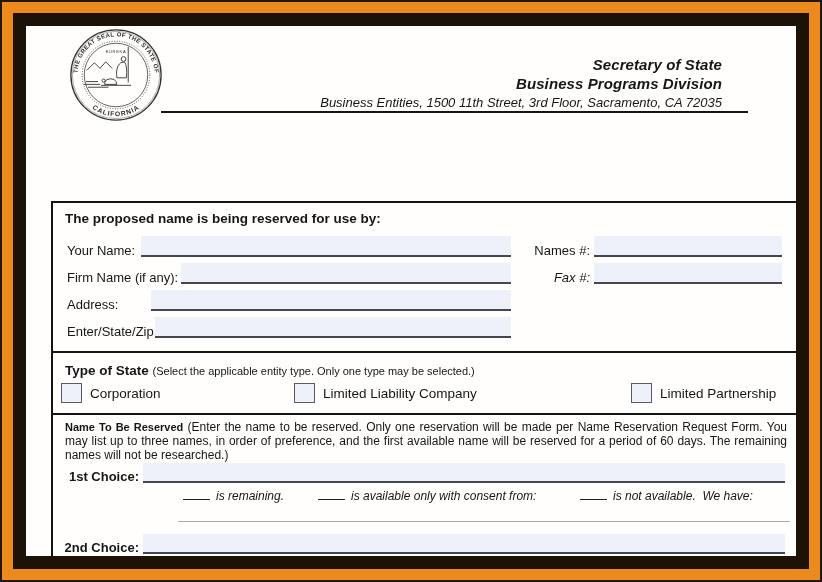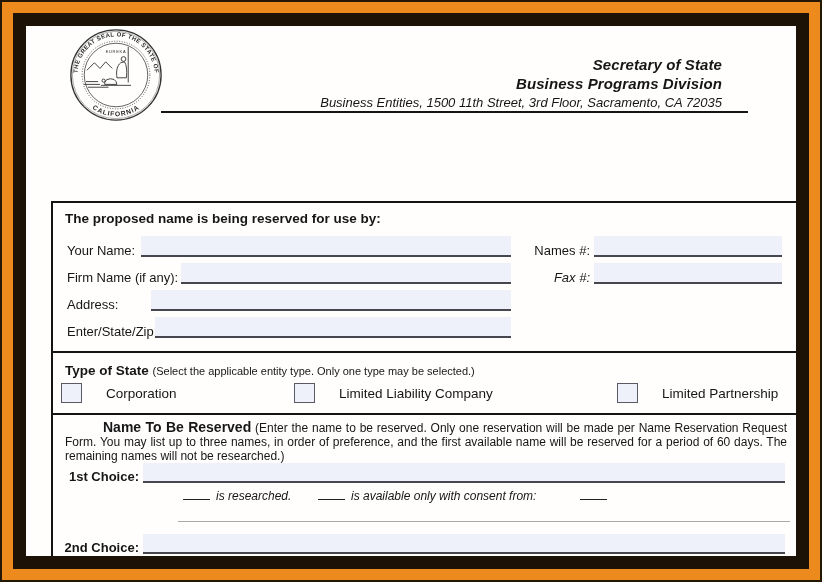--- a/index.html
+++ b/index.html
@@ -36,27 +36,27 @@
   .lbl{position:absolute;font-size:13px;white-space:nowrap;}
   .field{
     position:absolute;height:21px;
     background:var(--fieldfill,#EEF0FA);
     border-bottom:2px solid #46464e;
     font-size:13px;line-height:21px;padding:0 3px;box-sizing:border-box;
   }
   .sec-heading{position:absolute;left:12px;top:8px;font-size:13.5px;font-weight:bold;white-space:nowrap;}
   .sec2-heading{position:absolute;left:12px;top:10px;font-size:13.5px;white-space:nowrap;}
   .sec2-heading .inst{font-weight:normal;font-size:11px;margin-top:36px;}
-  .cb-item{position:absolute;top:30px;display:flex;align-items:center;gap:24px;}
+  .cb-item{position:absolute;top:30px;display:flex;align-items:center;gap:8px;}
   .cbox{width:21px;height:20px;background:var(--fieldfill,#EEF0FA);border:1px solid #5a5a64;box-sizing:border-box;}
   .cb-label{font-size:13.5px;white-space:nowrap;}
 
   .nr-par{position:absolute;left:12px;top:5px;width:722px;margin:0;
     font-size:12px;line-height:14px;text-align:justify;}
-  .nr-par b{font-size:14px;margin-left:38px;}
+  .nr-par b{font-size:11px;}
   .choice-label{position:absolute;width:76px;text-align:right;font-size:13px;font-weight:bold;white-space:nowrap;}
   .choice-field{position:absolute;left:90px;width:642px;height:20px;
     background:var(--fieldfill,#EEF0FA);border-bottom:2px solid #46464e;
     font-size:13px;line-height:20px;padding:0 3px;box-sizing:border-box;}
   .avail{position:absolute;font-size:12px;font-style:italic;white-space:pre-wrap;}
   .blank{display:inline-block;width:27px;height:11px;border-bottom:1.5px solid #222;margin-right:6px;}
   .grayline{position:absolute;left:125px;top:106px;width:612px;height:1px;background:#a9a9a9;}
 </style>
 </head>
 <body>
@@ -128,35 +128,35 @@
             <div class="sec2-heading"><b>Type of State</b> <span class="inst">(Select the applicable entity type. Only one type may be selected.)</span></div>
 
             <div class="cb-item" style="left:8px;">
               <div class="cbox"></div>
               <span class="cb-label">Corporation</span>
             </div>
             <div class="cb-item" style="left:241px;">
               <div class="cbox"></div>
               <span class="cb-label">Limited Liability Company</span>
             </div>
-            <div class="cb-item" style="left:564px;">
+            <div class="cb-item" style="left:578px;">
               <div class="cbox"></div>
               <span class="cb-label">Limited Partnership</span>
             </div>
           </div>
 
           <div class="sec sec3">
             <p class="nr-par"><b>Name To Be Reserved</b> <span>(Enter the name to be reserved.  Only one reservation will be made per Name Reservation Request Form. You may list up to three names, in order of preference, and the first available name will be reserved for a period of 60 days. The remaining names will not be researched.)</span></p>
 
             <span class="choice-label" style="left:10px;top:54px;">1st Choice:</span>
             <div class="choice-field" style="top:48px;"></div>
 
-            <span class="avail" style="left:130px;top:73px;"><span class="blank"></span><span>is researched.</span></span>
+            <span class="avail" style="left:130px;top:73px;"><span class="blank"></span><span>is remaining.</span></span>
             <span class="avail" style="left:265px;top:73px;"><span class="blank"></span><span>is available only with consent from:</span></span>
-            <span class="avail" style="left:527px;top:73px;"><span class="blank"></span></span>
+            <span class="avail" style="left:527px;top:73px;"><span class="blank"></span><span>is not available.  We have:</span></span>
 
             <div class="grayline"></div>
 
             <span class="choice-label" style="left:10px;top:125px;">2nd Choice:</span>
             <div class="choice-field" style="top:119px;"></div>
 
           </div>
 
         </div>
       </div>

